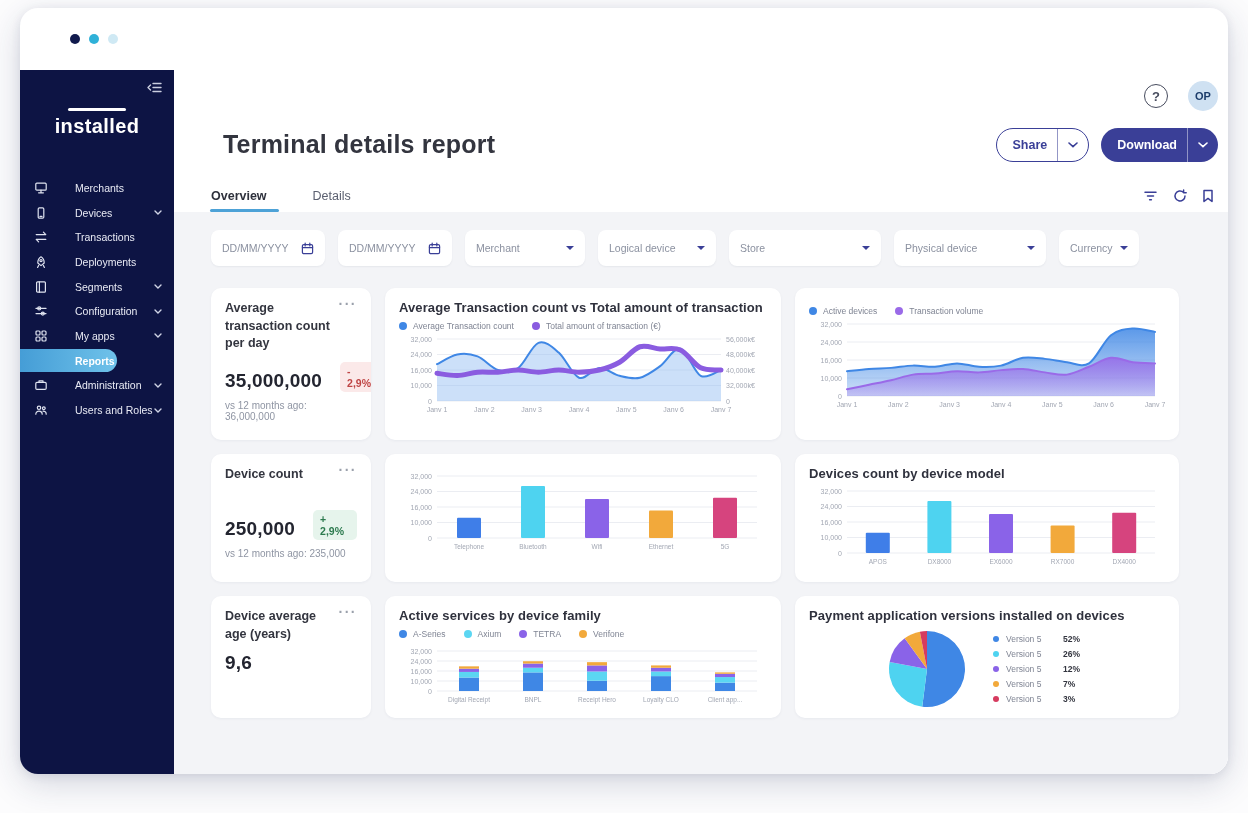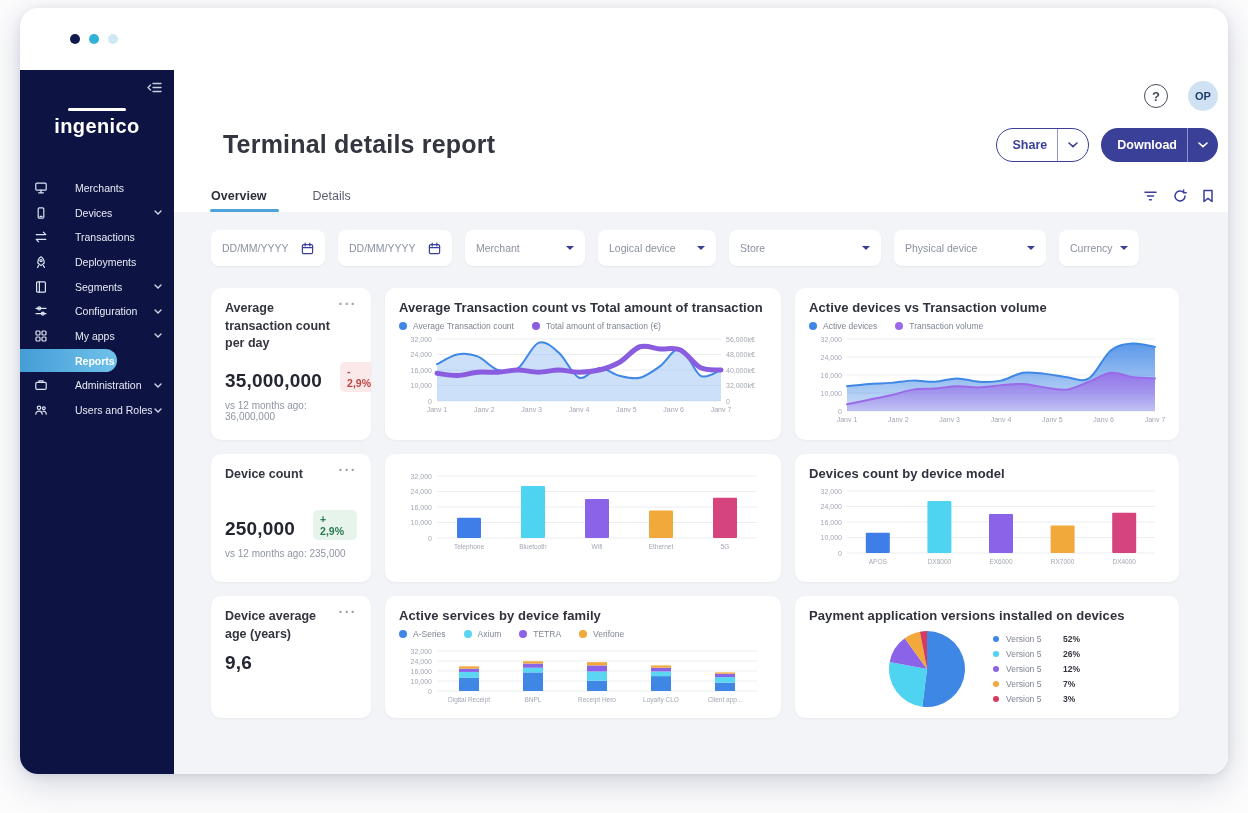--- a/index.html
+++ b/index.html
@@ -92,21 +92,21 @@
       <span class="dot" style="background: rgb(207, 233, 244);"></span>
     </div>
     <div class="body-row">
 
       <aside class="sidebar">
         <span class="collapse">
           <svg width="16" height="13" viewBox="0 0 16 13" fill="none" stroke="#dfe3f0" stroke-width="1.4" stroke-linecap="round" stroke-linejoin="round">
               <path d="M6 2.5h8M6 6.5h8M6 10.5h8M3.5 4 1 6.5 3.5 9"></path>
             </svg>
         </span>
-        <div class="logo">ingenico</div>
+        <div class="logo">installed</div>
         <nav class="nav">
             <div class="nav-item">
               <span class="nav-ic">
                 <svg viewBox="0 0 14 14" width="14" height="14" fill="none" stroke="#dfe3f0" stroke-width="1.2" stroke-linecap="round" stroke-linejoin="round">
                   <rect x="1.8" y="2.2" width="10.4" height="7" rx="1"></rect>
                   <path d="M4.6 11.8h4.8M7 9.2v2.6"></path>
                 </svg>
               </span>
               <span class="nav-lb">Merchants</span>
             </div>
@@ -362,21 +362,20 @@
                     <text x="274.6666666666667" y="79" text-anchor="middle" font-size="7" fill="#a2a7b3">Janv 6</text>
                     <text x="322" y="79" text-anchor="middle" font-size="7" fill="#a2a7b3">Janv 7</text>
                     <defs></defs>
                     <path d="M38,31.1875C41.38095238095238,29.572916666666668,51.523809523809526,22.791666666666668,58.285714285714285,21.5C65.04761904761905,20.208333333333332,71.80952380952381,20.854166666666668,78.57142857142857,23.4375C85.33333333333333,26.020833333333332,92.0952380952381,35.0625,98.85714285714286,37C105.61904761904762,38.9375,112.38095238095238,39.583333333333336,119.14285714285714,35.0625C125.9047619047619,30.541666666666668,132.66666666666669,12.458333333333334,139.42857142857144,9.875C146.1904761904762,7.291666666666666,152.95238095238096,13.75,159.71428571428572,19.5625C166.47619047619048,25.375,173.23809523809524,42.166666666666664,180,44.75C186.76190476190476,47.333333333333336,193.52380952380952,35.385416666666664,200.28571428571428,35.0625C207.04761904761904,34.739583333333336,213.80952380952382,41.197916666666664,220.57142857142858,42.8125C227.33333333333334,44.427083333333336,234.0952380952381,46.364583333333336,240.85714285714286,44.75C247.61904761904762,43.135416666666664,254.38095238095235,37.96875,261.1428571428571,33.125C267.90476190476187,28.28125,274.6666666666667,14.072916666666666,281.42857142857144,15.6875C288.1904761904762,17.302083333333332,294.95238095238096,39.260416666666664,301.7142857142857,42.8125C308.4761904761905,46.364583333333336,318.6190476190476,37.96875,322,37L322,68L38,68Z" fill="rgba(143,186,242,0.45)"></path>
                     <path d="M38,31.1875C41.38095238095238,29.572916666666668,51.523809523809526,22.791666666666668,58.285714285714285,21.5C65.04761904761905,20.208333333333332,71.80952380952381,20.854166666666668,78.57142857142857,23.4375C85.33333333333333,26.020833333333332,92.0952380952381,35.0625,98.85714285714286,37C105.61904761904762,38.9375,112.38095238095238,39.583333333333336,119.14285714285714,35.0625C125.9047619047619,30.541666666666668,132.66666666666669,12.458333333333334,139.42857142857144,9.875C146.1904761904762,7.291666666666666,152.95238095238096,13.75,159.71428571428572,19.5625C166.47619047619048,25.375,173.23809523809524,42.166666666666664,180,44.75C186.76190476190476,47.333333333333336,193.52380952380952,35.385416666666664,200.28571428571428,35.0625C207.04761904761904,34.739583333333336,213.80952380952382,41.197916666666664,220.57142857142858,42.8125C227.33333333333334,44.427083333333336,234.0952380952381,46.364583333333336,240.85714285714286,44.75C247.61904761904762,43.135416666666664,254.38095238095235,37.96875,261.1428571428571,33.125C267.90476190476187,28.28125,274.6666666666667,14.072916666666666,281.42857142857144,15.6875C288.1904761904762,17.302083333333332,294.95238095238096,39.260416666666664,301.7142857142857,42.8125C308.4761904761905,46.364583333333336,318.6190476190476,37.96875,322,37" fill="none" stroke="#3f87e5" stroke-width="2" stroke-linecap="round" stroke-linejoin="round"></path>
                     <path d="M38,40.32142857142858C41.38095238095238,40.6904761904762,51.523809523809526,42.720238095238095,58.285714285714285,42.535714285714285C65.04761904761905,42.351190476190474,71.80952380952381,39.767857142857146,78.57142857142857,39.214285714285715C85.33333333333333,38.660714285714285,92.0952380952381,39.583333333333336,98.85714285714286,39.214285714285715C105.61904761904762,38.845238095238095,112.38095238095238,37,119.14285714285714,37C125.9047619047619,37,132.66666666666669,39.214285714285715,139.42857142857144,39.214285714285715C146.1904761904762,39.214285714285715,152.95238095238096,37,159.71428571428572,37C166.47619047619048,37,173.23809523809524,39.214285714285715,180,39.214285714285715C186.76190476190476,39.214285714285715,193.52380952380952,38.660714285714285,200.28571428571428,37C207.04761904761904,35.339285714285715,213.80952380952382,33.125,220.57142857142858,29.25C227.33333333333334,25.375,234.0952380952381,15.964285714285715,240.85714285714286,13.75C247.61904761904762,11.535714285714285,254.38095238095235,15.410714285714285,261.1428571428571,15.964285714285714C267.90476190476187,16.517857142857142,274.6666666666667,13.93452380952381,281.42857142857144,17.071428571428573C288.1904761904762,20.208333333333336,294.95238095238096,31.464285714285722,301.7142857142857,34.78571428571429C308.4761904761905,38.10714285714286,318.6190476190476,36.63095238095238,322,37" fill="none" stroke="#8a5ce0" stroke-width="5" stroke-linecap="round" stroke-linejoin="round"></path>
                   </svg></div>
             </div>
 
             <div class="card">
-              <div class="chart-title">Active devices vs Transaction volume</div>
               <div class="chart-body"><div class="legend">
                     <span class="legend-item"><span class="legend-dot" style="background:#3f87e5"></span>Active devices</span>
                     <span class="legend-item"><span class="legend-dot" style="background:#9a6ae8"></span>Transaction volume</span>
                   </div><svg width="356" height="92" viewBox="0 0 356 92">
                     <line x1="38" x2="346" y1="6" y2="6" stroke="#ebedf2" stroke-width="1"></line>
                     <text x="33" y="8.5" text-anchor="end" font-size="7" fill="#a2a7b3">32,000</text>
                     <line x1="38" x2="346" y1="24" y2="24" stroke="#ebedf2" stroke-width="1"></line>
                     <text x="33" y="26.5" text-anchor="end" font-size="7" fill="#a2a7b3">24,000</text>
                     <line x1="38" x2="346" y1="42" y2="42" stroke="#ebedf2" stroke-width="1"></line>
                     <text x="33" y="44.5" text-anchor="end" font-size="7" fill="#a2a7b3">16,000</text>

